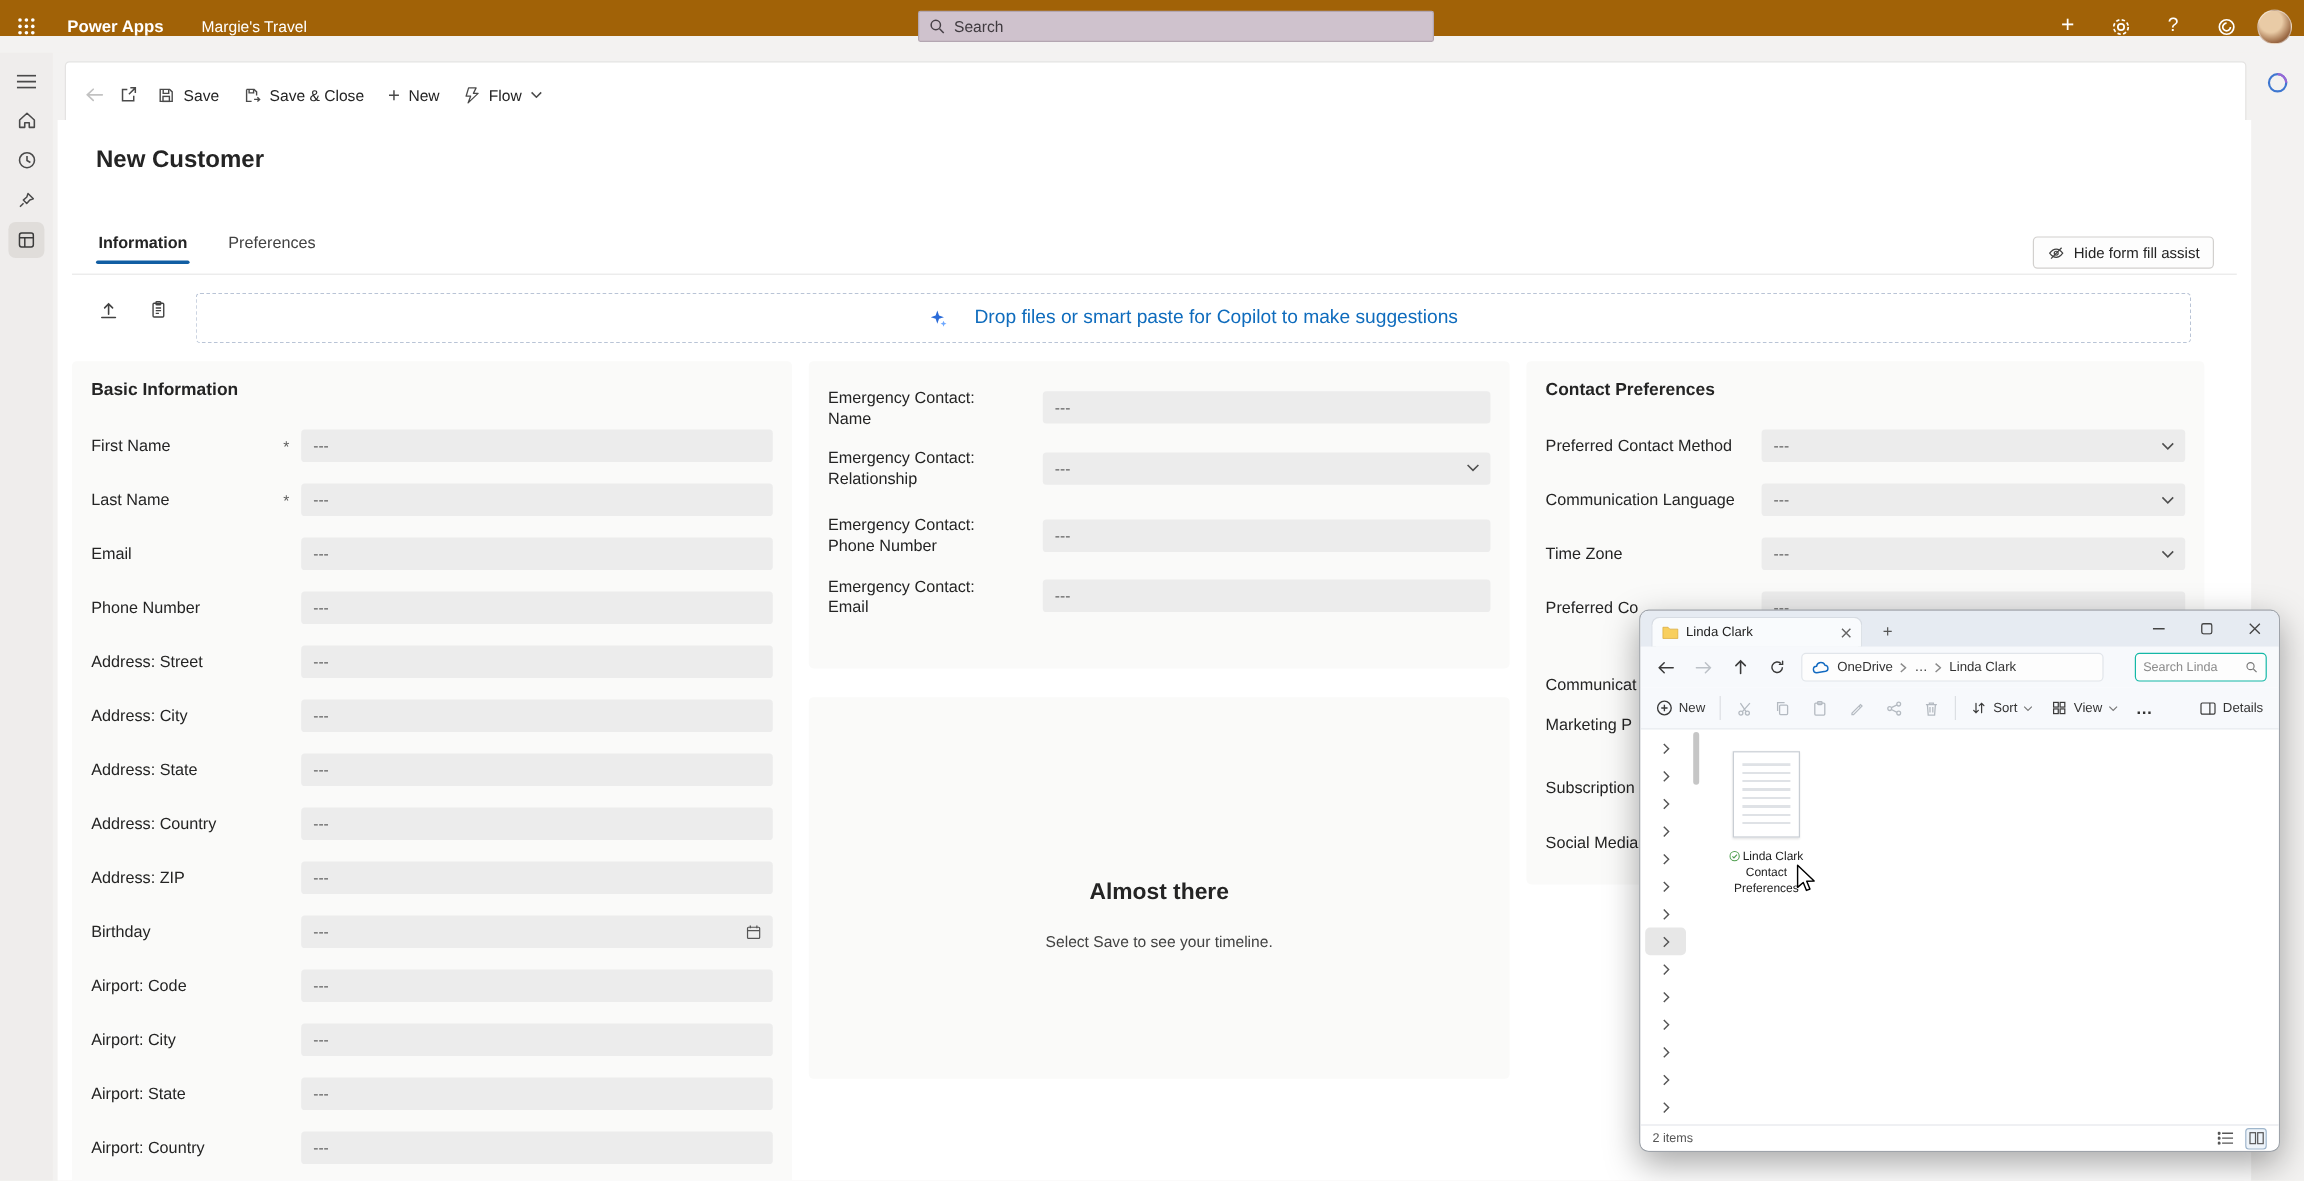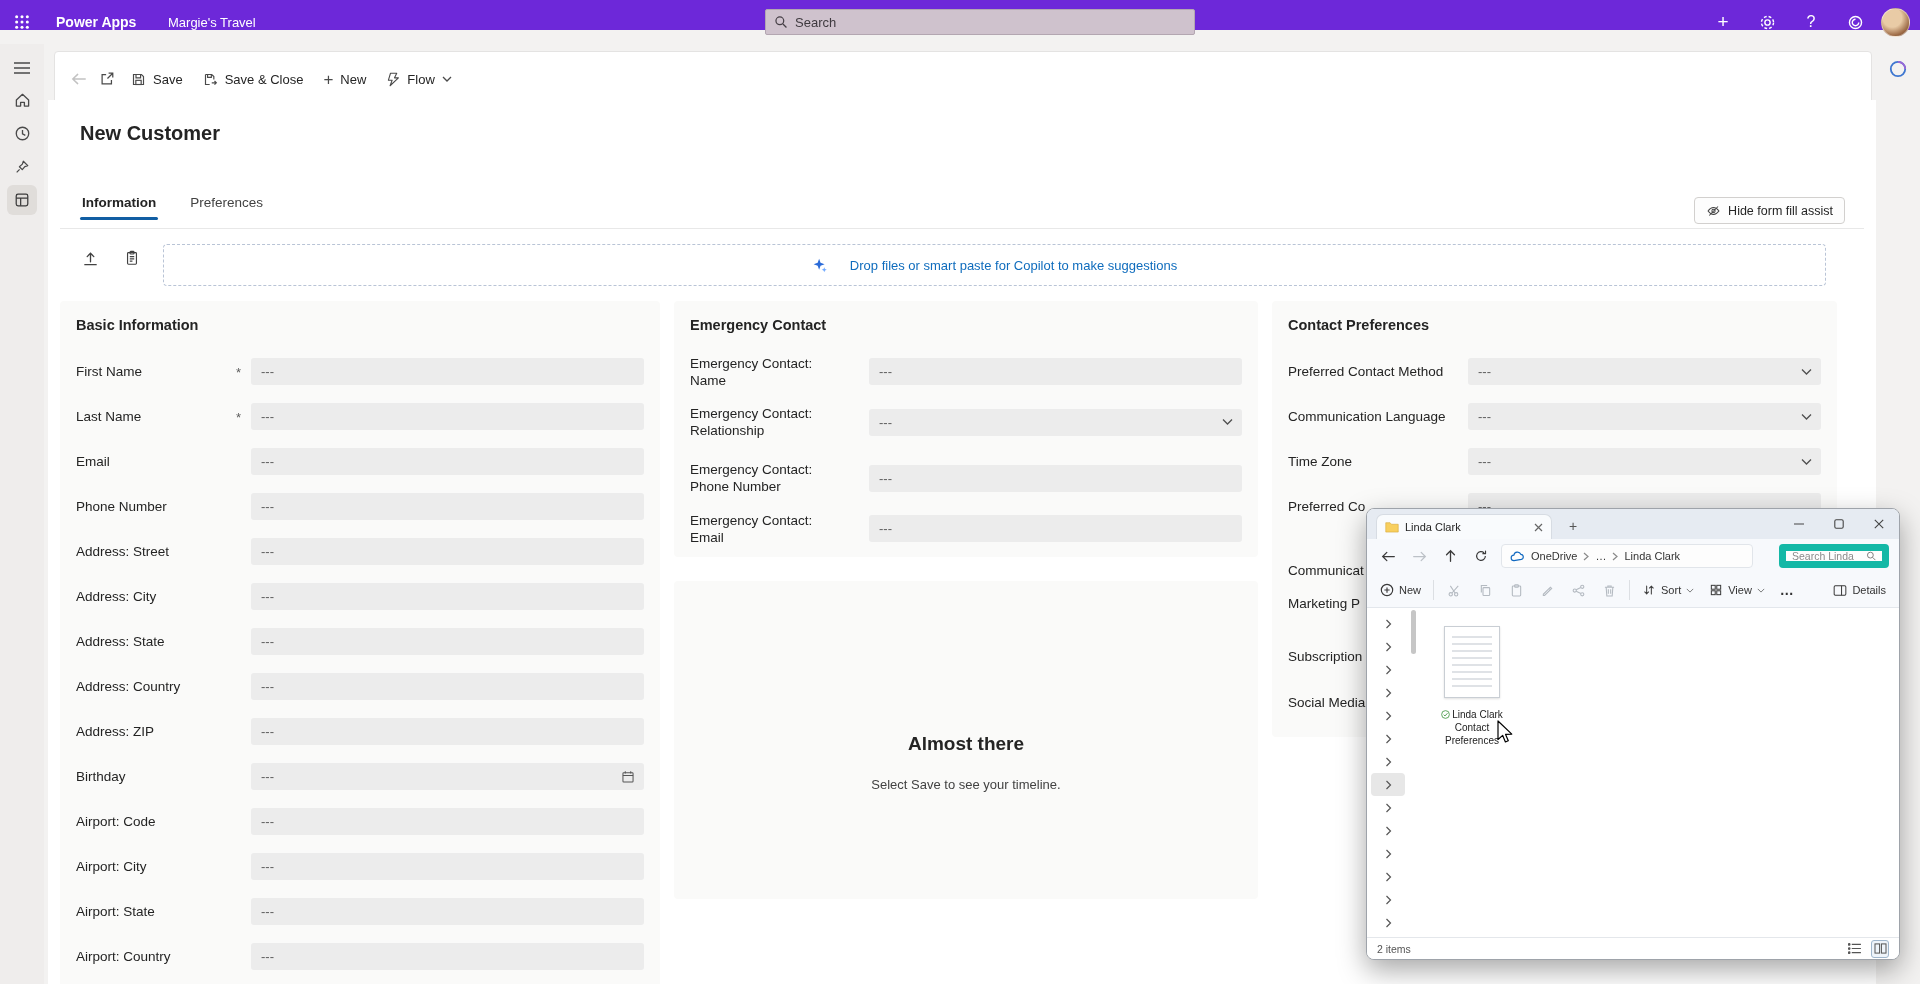--- a/index.html
+++ b/index.html
@@ -5,21 +5,21 @@
   * { box-sizing: border-box; margin: 0; padding: 0; }
   html,body { width:1920px; height:984px; }
   body {
     font-family:"Liberation Sans", sans-serif;
     background:#f3f2f1; overflow:hidden; position:relative;
     color:#242424;
   }
   svg { display:block; }
 
   
-  .topbar { position:absolute; left:0; top:0; width:1920px; height:30px; background:#6d28d9; color:#fff; z-index:20; }
+  .topbar { position:absolute; left:0; top:0; width:1920px; height:30px; background:#a16207; color:#fff; z-index:20; }
   .waffle { position:absolute; left:0; top:0; width:44px; height:44px; display:flex; align-items:center; justify-content:center; cursor:pointer; }
   .appname { position:absolute; left:56px; top:0; height:44px; display:flex; align-items:center; font-size:14px; font-weight:bold; }
   .envname { position:absolute; left:168px; top:0; height:44px; display:flex; align-items:center; font-size:13px; }
   .hsearch { position:absolute; left:765px; top:9px; width:430px; height:26px; background:#cfc2cd; border:1px solid #b3a6b1; border-radius:2px; display:flex; align-items:center; padding:0 8px; }
   .hsearch input { border:none; outline:none; background:transparent; font-family:inherit; font-size:13px; color:#3f3a3f; margin-left:7px; width:100%; }
   .hsearch input::placeholder { color:#3f3a3f; opacity:1; }
   .hicons { position:absolute; right:2px; top:0; height:44px; display:flex; align-items:center; }
   .hbtn { width:44px; height:44px; display:flex; align-items:center; justify-content:center; color:#fff; font-size:19px; cursor:pointer; }
   .avatar { width:29px; height:29px; border-radius:50%; margin:0 8px 0 4px;
     background:radial-gradient(circle at 38% 32%, #e9cba6 0 38%, #9c6a45 72%, #5e3a24 100%); border:1px solid rgba(255,255,255,.45); }
@@ -43,21 +43,21 @@
   .ftitle { position:absolute; left:32px; top:22px; font-size:20px; font-weight:bold; color:#242424; }
   .tabs { position:absolute; left:32px; top:86px; display:flex; gap:30px; }
   .tab { position:relative; height:32px; display:flex; align-items:center; font-size:13.5px; color:#424242; cursor:pointer; padding:0 2px; }
   .tab.active { font-weight:bold; color:#242424;text-align:right; }
   .tab.active::after { content:""; position:absolute; left:0; right:0; bottom:-2px; height:3px; border-radius:2px; background:#115ea3; }
   .tabline { position:absolute; left:12px; right:12px; top:128px; height:1px; background:#e8e8e8; }
   .assist { position:absolute; right:31px; top:97px; height:27px; display:flex; align-items:center; gap:7px; padding:0 11px;
     background:#fdfdfd; border:1px solid #d2d0ce; border-radius:4px; font-size:12.5px; color:#242424; cursor:pointer; }
   .tool28 { position:absolute; top:144px; width:28px; height:28px; display:flex; align-items:center; justify-content:center; border-radius:4px; cursor:pointer; }
   .dropzone { position:absolute; left:115px; right:50px; top:144px; height:42px; border:1px dashed #b9c4d6; border-radius:4px;
-    display:flex; align-items:center; justify-content:center; gap:22px; font-size:13px; color:#0f6cbd; cursor:pointer; background:#fff; }
+    display:flex; align-items:center; justify-content:center; gap:22px; font-size:16px; color:#0f6cbd; cursor:pointer; background:#fff; }
 
   
   .section { position:absolute; background:#fafaf9; border-radius:4px; padding:16px; }
   .sec-title { font-size:14.5px; font-weight:bold; color:#242424; line-height:17px; margin-bottom:15px; }
   .frow { display:flex; align-items:center; height:45px; }
   .frow.t2 { height:56px; }
   .lbl { position:relative; flex:none; font-size:13.5px; color:#242424; line-height:17px; padding-right:22px; }
   .basic-col .lbl { width:175px; }
   .emerg-col .lbl { width:179px; }
   .prefs-col .lbl { width:180px; }
@@ -79,21 +79,21 @@
   .etab .sp { flex:1; }
   .newtab { position:absolute; left:196px; top:7px; width:20px; height:20px; display:flex; align-items:center; justify-content:center;
     font-size:14px; color:#555; cursor:pointer; }
   .wctl { position:absolute; top:0; right:0; display:flex; }
   .wbtn { width:40px; height:30px; display:flex; align-items:center; justify-content:center; color:#444; cursor:pointer; }
   .eaddr { position:absolute; left:0; top:30px; right:0; height:34px; background:#f7f9fc; display:flex; align-items:center; padding:0 10px; gap:9px; }
   .nvic { width:22px; height:22px; display:flex; align-items:center; justify-content:center; cursor:pointer; }
   .crumbbox { width:252px; height:24px; background:#fdfdfd; border:1px solid #e1e5ea; border-radius:4px; display:flex; align-items:center;
     gap:6px; padding:0 8px; }
   .crumb { font-size:11px; color:#333; cursor:pointer; white-space:nowrap; }
-  .esearch { margin-left:auto; width:110px; height:24px; background:#fdfdfd; border:7px solid #14b8a6; border-radius:4px;
+  .esearch { margin-left:auto; width:110px; height:24px; background:#fdfdfd; border:1px solid #14b8a6; border-radius:4px;
     display:flex; align-items:center; padding:0 6px; }
   .esearch input { border:none; outline:none; background:transparent; width:100%; font-family:inherit; font-size:10.5px; color:#6d6d6d; }
   .esearch input::placeholder { color:#8a8a8a; opacity:1; }
   .etools { position:absolute; left:0; top:64px; right:0; height:35px; background:#f7f9fc; border-bottom:1px solid #e3e7ec;
     display:flex; align-items:center; padding:0 10px; gap:9px; }
   .tbtn { display:flex; align-items:center; gap:5px; font-size:11px; color:#333; cursor:pointer; padding:0 3px; }
   .tdiv { width:1px; height:20px; background:#dcdfe3; }
   .dis { opacity:1; cursor:default; }
   .ebody { position:absolute; left:0; top:99px; right:0; bottom:22px; display:flex; background:#fff; }
   .tree { position:relative; width:42px; flex:none; padding-top:4px; }
@@ -381,21 +381,20 @@
       </div>
       <div class="frow">
         <span class="lbl"><span>Airport: Country</span></span>
         <div class="inp">
             <span>---</span>
           </div>
       </div>
     </div>
 
     <div class="section emerg-col" style="left:626px; top:201px; width:584px; height:256px;">
-      <div class="sec-title">Emergency Contact</div>
       <div class="frow">
         <span class="lbl"><span>Emergency Contact: Name</span></span>
         <div class="inp">
             <span>---</span>
           </div>
       </div>
       <div class="frow t2">
         <span class="lbl"><span>Emergency Contact: Relationship</span></span>
         <div class="inp">
             <span>---</span>

